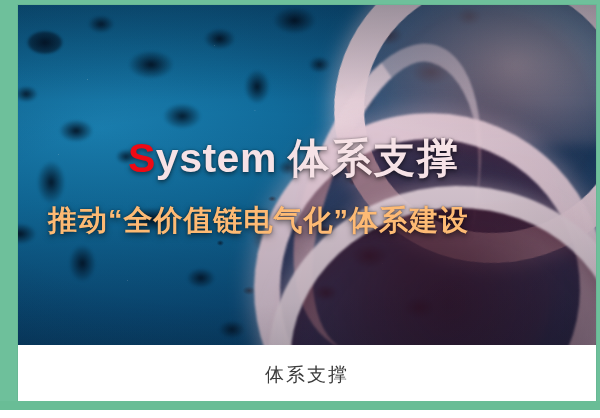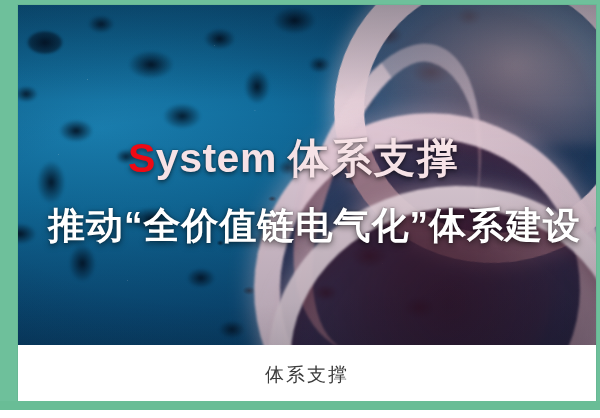--- a/index.html
+++ b/index.html
@@ -154,22 +154,22 @@
   .title{
     position:absolute;left:110px;top:126px;
     font-size:41px;font-weight:bold;letter-spacing:.5px;
     color:#f6e2e6;white-space:nowrap;
     text-shadow:0 2px 5px rgba(0,0,0,.55), 0 0 2px rgba(0,0,0,.35);
   }
   .title .accent{color:#ee0a14;text-shadow:0 2px 5px rgba(0,0,0,.5);}
   .title .cn{margin-left:11px;letter-spacing:2px;}
   .subtitle{
     position:absolute;left:30px;top:196px;
-    font-size:37px;font-weight:bold;letter-spacing:1px;
-    color:#ffffff;white-space:nowrap;
+    font-size:29px;font-weight:bold;letter-spacing:1px;
+    color:#fdba74;white-space:nowrap;
     text-shadow:0 2px 6px rgba(0,0,0,.6), 0 0 2px rgba(0,0,0,.4);
   }
 
   
   .caption-area{
     position:absolute;left:0;top:340px;width:578px;height:59px;
     background:#ffffff;
     display:flex;align-items:center;justify-content:center;
   }
   .caption-text{

